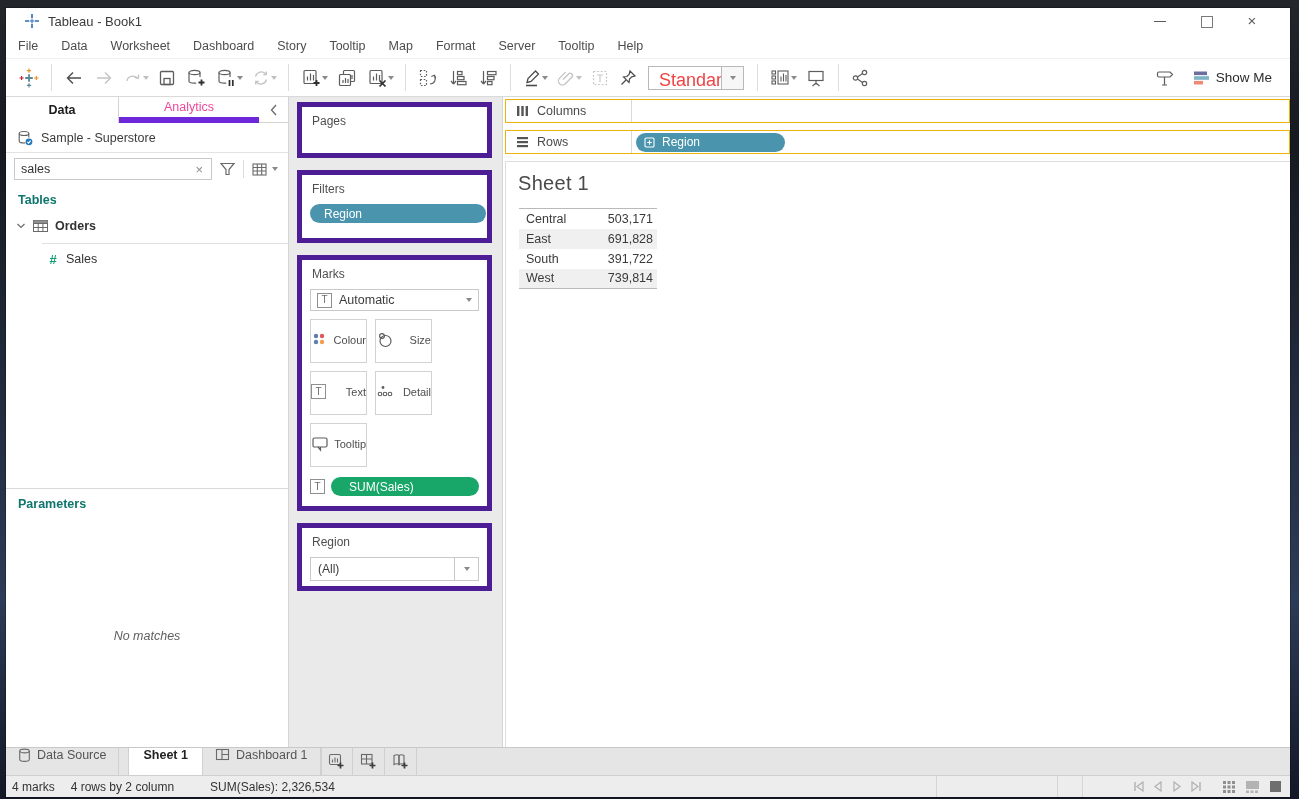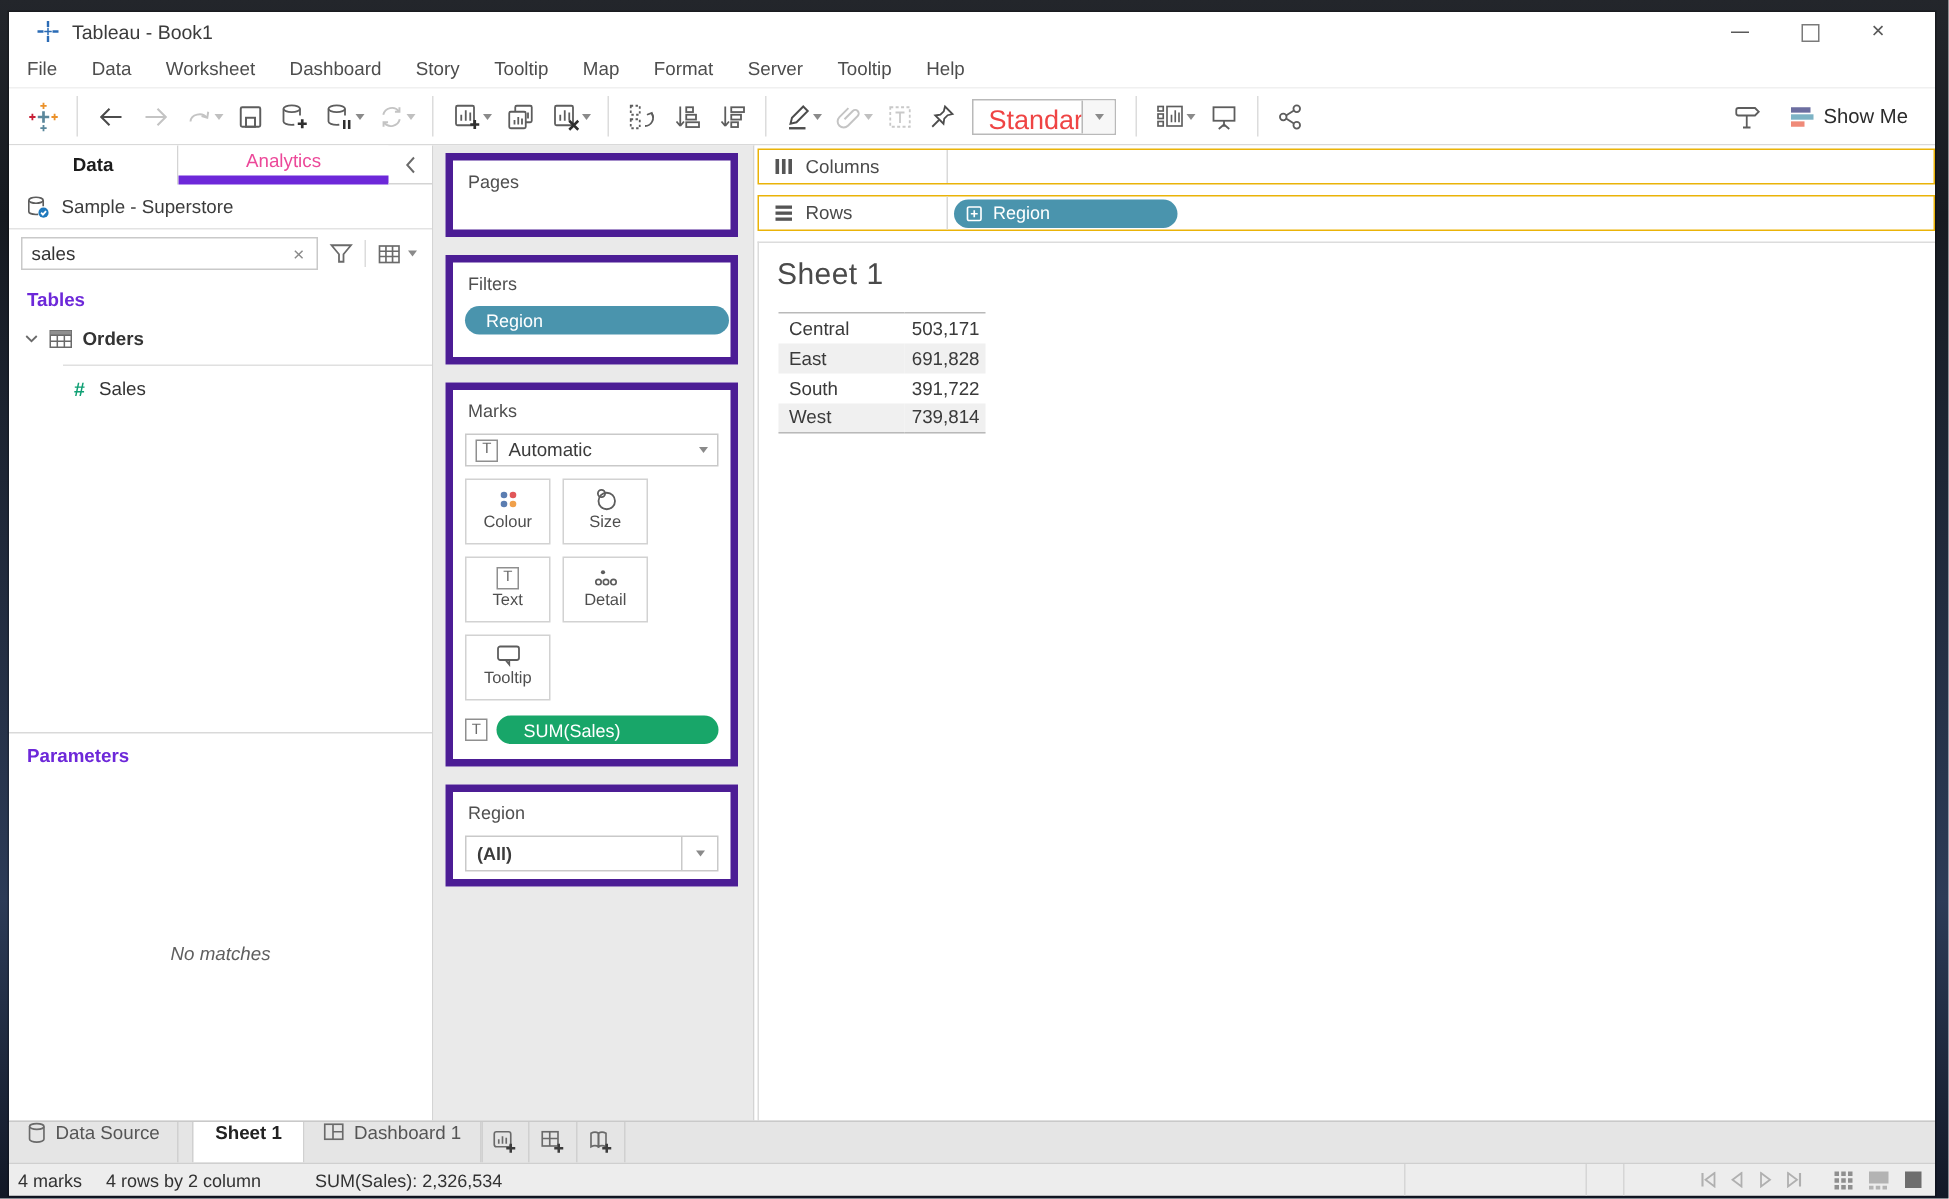--- a/index.html
+++ b/index.html
@@ -48,21 +48,21 @@
   .ptab.inactive { width:140px; color:#ec4899; background:#fff; border-bottom:6px solid #6d28d9; }
   .ptab-collapse { flex:1; display:flex; align-items:center; justify-content:center; border-bottom:1px solid #d4d4d4; color:#666; }
   .ds-row { height:30px; display:flex; align-items:center; gap:7px; padding:0 10px; border-bottom:1px solid #e3e3e3; flex:none; }
   .ds-row .ds-name { font-size:12.5px; color:#3b3b3b; }
   .search-row { height:32px; display:flex; align-items:center; padding:0 8px; gap:5px; flex:none; }
   .search-box { flex:1; height:22px; border:1px solid #c9c9c9; display:flex; align-items:center; padding:0 6px; }
   .search-box input { border:none; outline:none; flex:1; font-size:12.5px; color:#333; font-family:"Liberation Sans",sans-serif; min-width:0; background:transparent; }
   .search-clear { color:#8a8a8a; font-size:13px; padding:0 2px; }
   .vsep-sm { width:1px; height:18px; background:#dcdcdc; }
   .tables-section { flex:1; overflow:hidden; }
-  .sec-header { font-size:12.5px; font-weight:bold; color:#6d28d9; padding:8px 12px 6px 12px; }
+  .sec-header { font-size:12.5px; font-weight:bold; color:#0f766e; padding:8px 12px 6px 12px; }
   .field-row { height:26px; display:flex; align-items:center; gap:6px; font-size:12.5px; color:#333; }
   .row-orders { padding-left:10px; font-weight:bold; }
   .row-divider { border-top:1px solid #e0e0e0; margin:4px 0 2px 36px; }
   .row-sales { padding-left:40px; }
   .hash { color:#10a074; font-size:13px; font-weight:bold; width:14px; text-align:center; }
   .params-section { height:259px; flex:none; border-top:1px solid #d9d9d9; display:flex; flex-direction:column; }
   .no-matches { margin-top:112px; text-align:center; font-style:italic; font-size:12.5px; color:#5f5f5f; }
   
   .cards-col { width:214px; flex:none; background:#eaeaea; border-right:1px solid #d4d4d4; padding:5px 10px 0 8px; overflow:hidden; }
   .card { background:#fff; border:5px solid #4c1d95; margin-bottom:12px; }
@@ -70,28 +70,28 @@
   .card-pages { height:56px; }
   .card-filters { height:73px; }
   .pill { height:19px; border-radius:10px; color:#fff; font-size:12px; display:inline-flex; align-items:center; }
   .pill-blue { background:#4a94ad; }
   .pill-green { background:#18a669; }
   .filters-pill { width:176px; margin:2px 0 0 8px; padding-left:14px; }
   .card-marks { padding-bottom:10px; }
   .marks-select { height:22px; border:1px solid #c9c9c9; margin:2px 8px 8px 8px; display:flex; align-items:center; gap:7px; padding:0 6px; font-size:12.5px; color:#3b3b3b; }
   .marks-select .caret { margin-left:auto; }
   .marks-grid { display:flex; flex-wrap:wrap; gap:8px; padding:0 8px; width:100%; }
-  .mark-btn { width:57px; height:44px; border:1px solid #d2d2d2; display:flex; flex-direction:column; align-items:center; justify-content:center; padding-bottom:3px; gap:1px; background:#fff; }
+  .mark-btn { width:57px; height:44px; border:1px solid #d2d2d2; display:flex; align-items:center; justify-content:space-between; padding-bottom:3px; gap:1px; background:#fff; }
   .mark-btn .mb-label { font-size:11px; color:#4f4f4f; }
   .marks-pill-row { display:flex; align-items:center; gap:6px; margin:10px 8px 0 8px; }
   .marks-pill { flex:1; padding-left:18px; }
   .tbox { width:15px; height:15px; border:1px solid #8f8f8f; display:flex; align-items:center; justify-content:center; flex:none; }
   .tbox span { font-size:10px; color:#6d6d6d; line-height:1; }
   .card-qf { height:68px; }
-  .qf-select { height:24px; border:1px solid #c9c9c9; margin:2px 8px 0 8px; display:flex; align-items:stretch;font-weight:bold; }
+  .qf-select { height:24px; border:1px solid #c9c9c9; margin:2px 8px 0 8px; display:flex; align-items:stretch; }
   .qf-select .qf-val { flex:1; font-size:12px; color:#3b3b3b; display:flex; align-items:center; padding-left:7px; }
   .qf-select .qf-caret { width:24px; border-left:1px solid #c9c9c9; display:flex; align-items:center; justify-content:center; }
   
   .main-col { flex:1; display:flex; flex-direction:column; min-width:0; background:#fff; padding:2px 0 0 2px; }
   .shelf { height:24px; border:1px solid #eab308; display:flex; align-items:center; margin-bottom:7px; flex:none; }
   .shelf-label { width:126px; flex:none; display:flex; align-items:center; gap:8px; padding-left:10px; align-self:stretch; border-right:1px solid #d9d9d9; font-size:12.5px; color:#4a4a4a; }
   .shelf-pill { margin-left:4px; width:149px; padding-left:8px; gap:7px; }
   .sheet-area { flex:1; border:1px solid #dcdcdc; border-right:none; border-bottom:none; padding:10px 0 0 12px; overflow:hidden; }
   .sheet-title { font-size:20px; color:#4a4a4a; letter-spacing:.3px; margin-bottom:13px; }
   .viz-table { border-collapse:collapse; margin-left:1px; }

